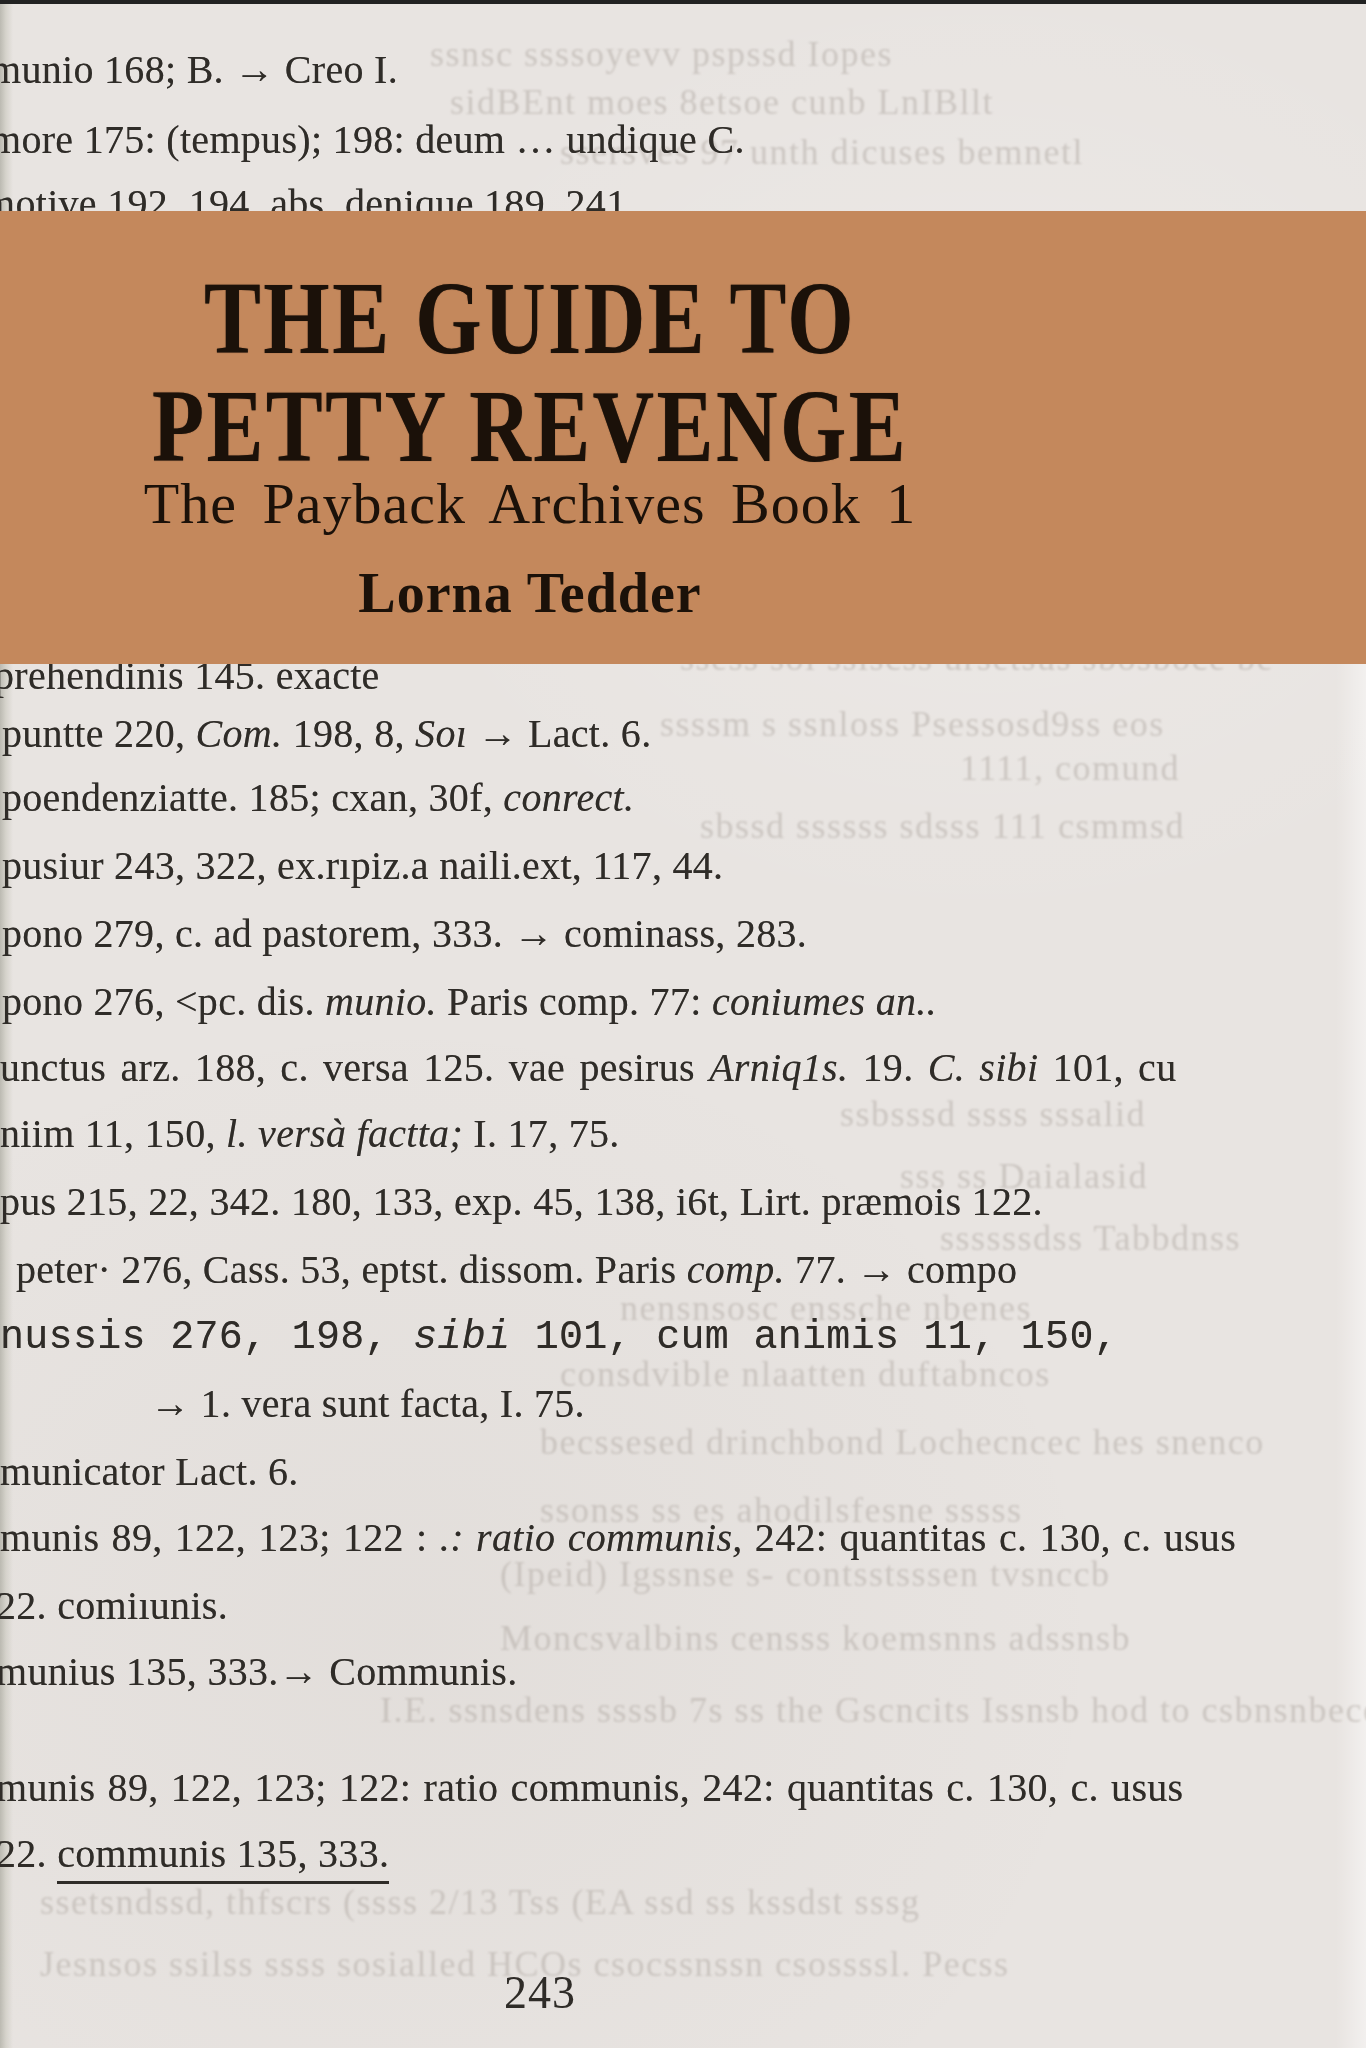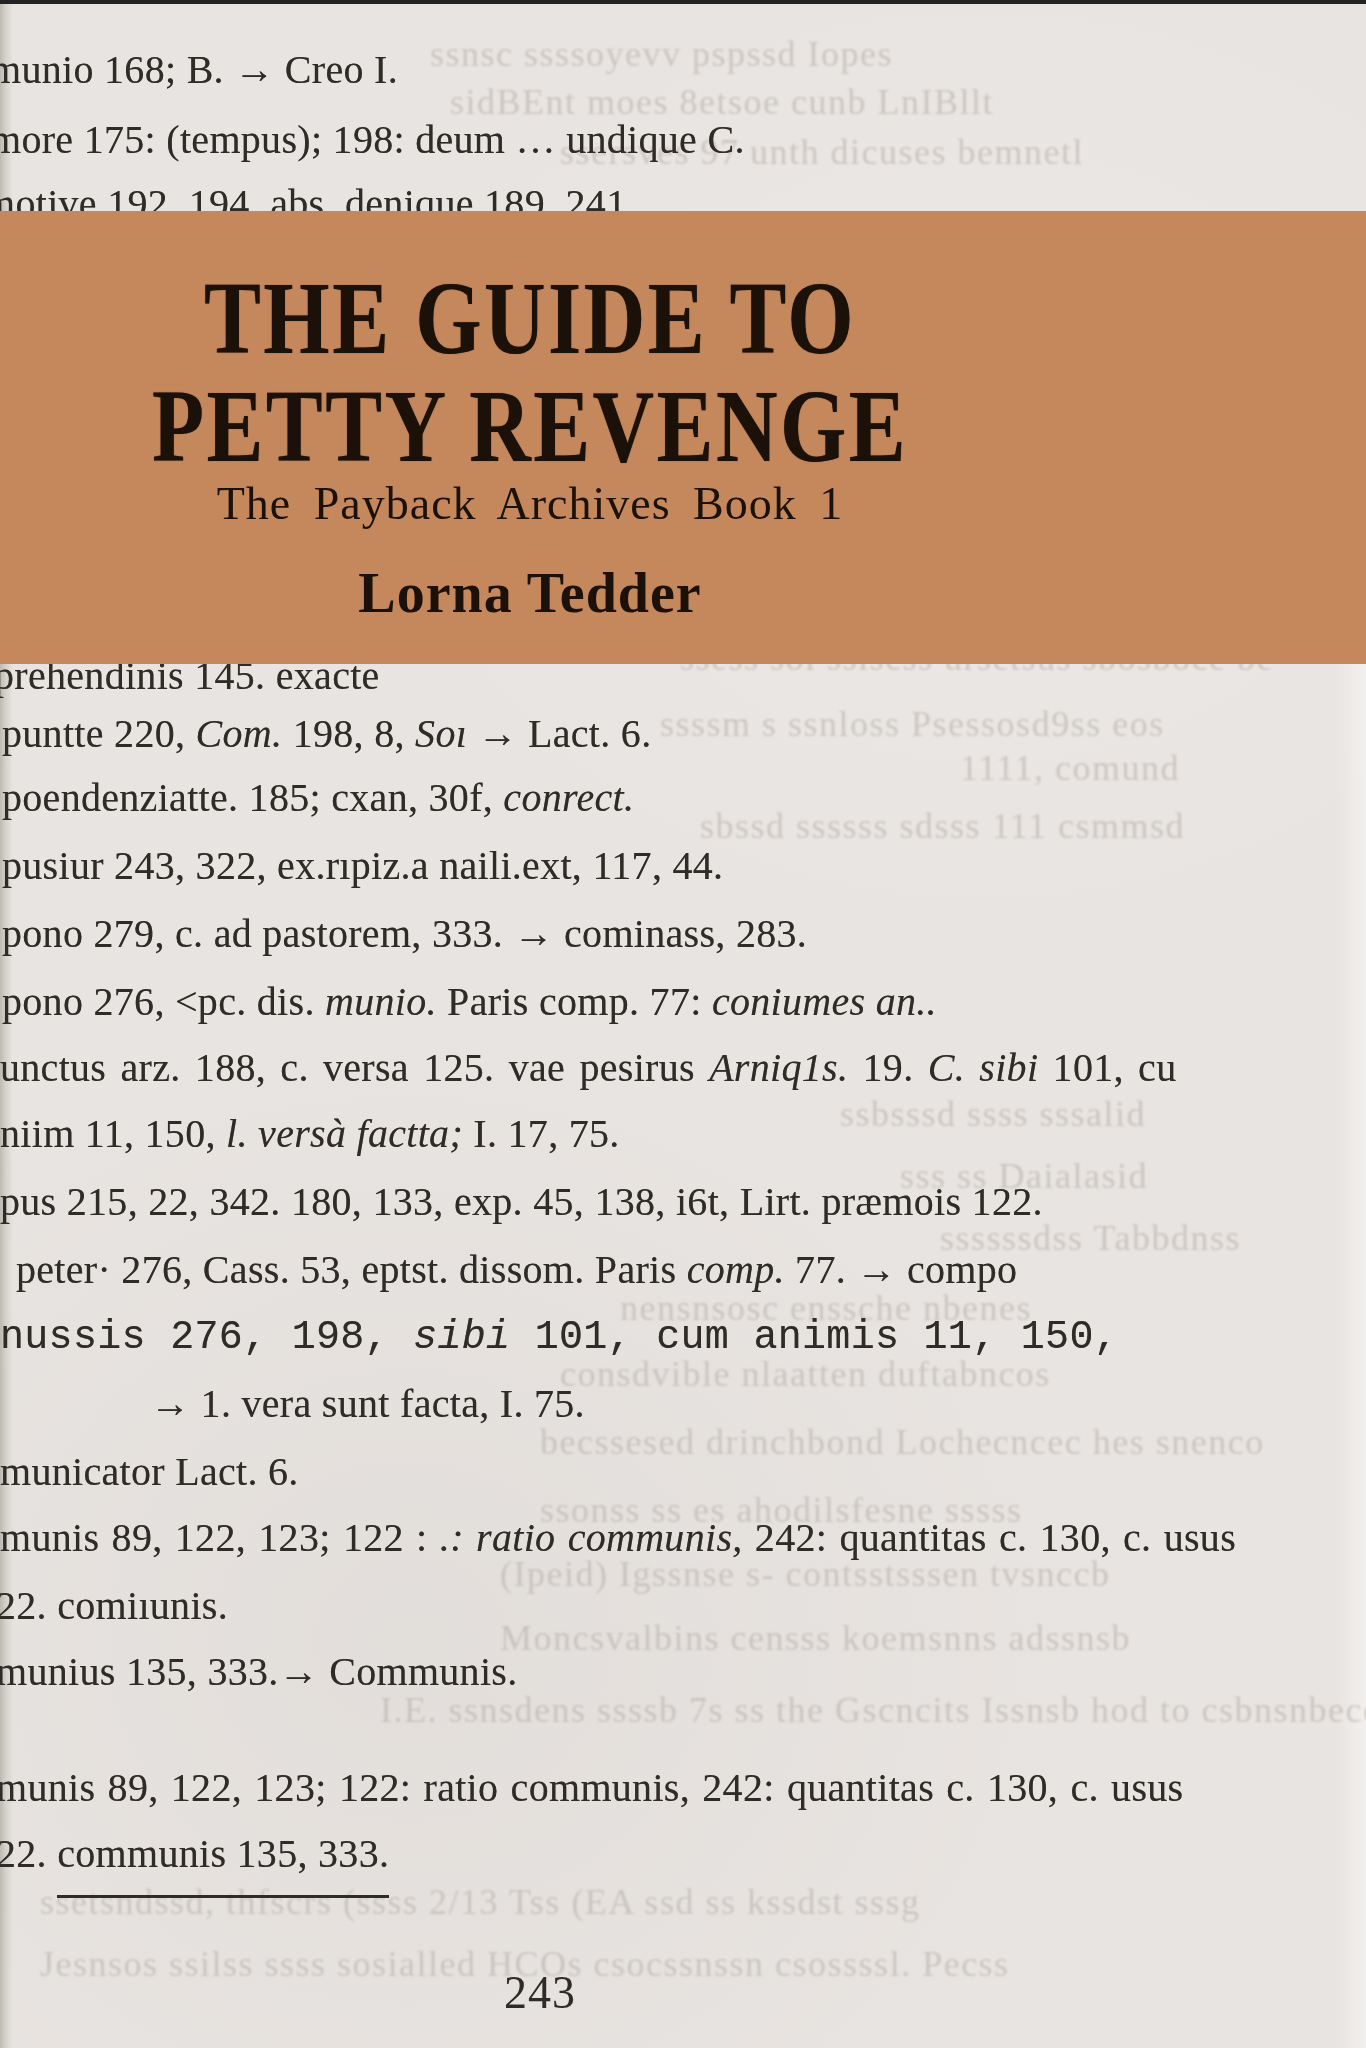--- a/index.html
+++ b/index.html
@@ -37,41 +37,41 @@
   
   .index-layer{position:absolute;inset:0;z-index:2;}
   .iline{
     position:absolute;white-space:nowrap;
     font-size:40px;line-height:48px;
     color:var(--ink,#2f2c28);
     letter-spacing:.3px;
     text-shadow:0 0 .6px rgba(47,44,40,.55);
   }
   .iline .it{font-style:italic;}
-  .iline .ul{border-bottom:3px solid currentColor;padding-bottom:19px;}
+  .iline .ul{border-bottom:3px solid currentColor;padding-bottom:5px;}
   
   .banner{
     position:absolute;left:0;top:207px;width:1366px;height:453px;
     background:var(--banner,#c4885c);
     z-index:3;
   }
   .banner .t1,.banner .t2,.banner .sub,.banner .auth{
     position:absolute;left:0;width:1060px;text-align:center;
     color:var(--banner-ink,#1b1109);
   }
   .banner .t1,.banner .t2{
     font-size:104px;line-height:104px;font-weight:700;
     letter-spacing:3px;
     transform:scaleX(.82);transform-origin:530px center;
     text-shadow:0 0 1px rgba(27,17,9,.6);
   }
   .banner .t1{top:55px;}
   .banner .t2{top:163px;}
   .banner .sub{
-    top:270px;font-size:46px;line-height:46px;font-weight:400;
+    top:270px;font-size:58px;line-height:46px;font-weight:400;
     letter-spacing:1px;word-spacing:10px;
   }
   .banner .auth{
     top:350px;font-size:56px;line-height:64px;font-weight:700;
     letter-spacing:1px;
   }
   .pagenum{
     position:absolute;left:0;top:1962px;width:1080px;text-align:center;
     font-size:46px;color:var(--ink,#2f2c28);z-index:2;
     letter-spacing:1px;

